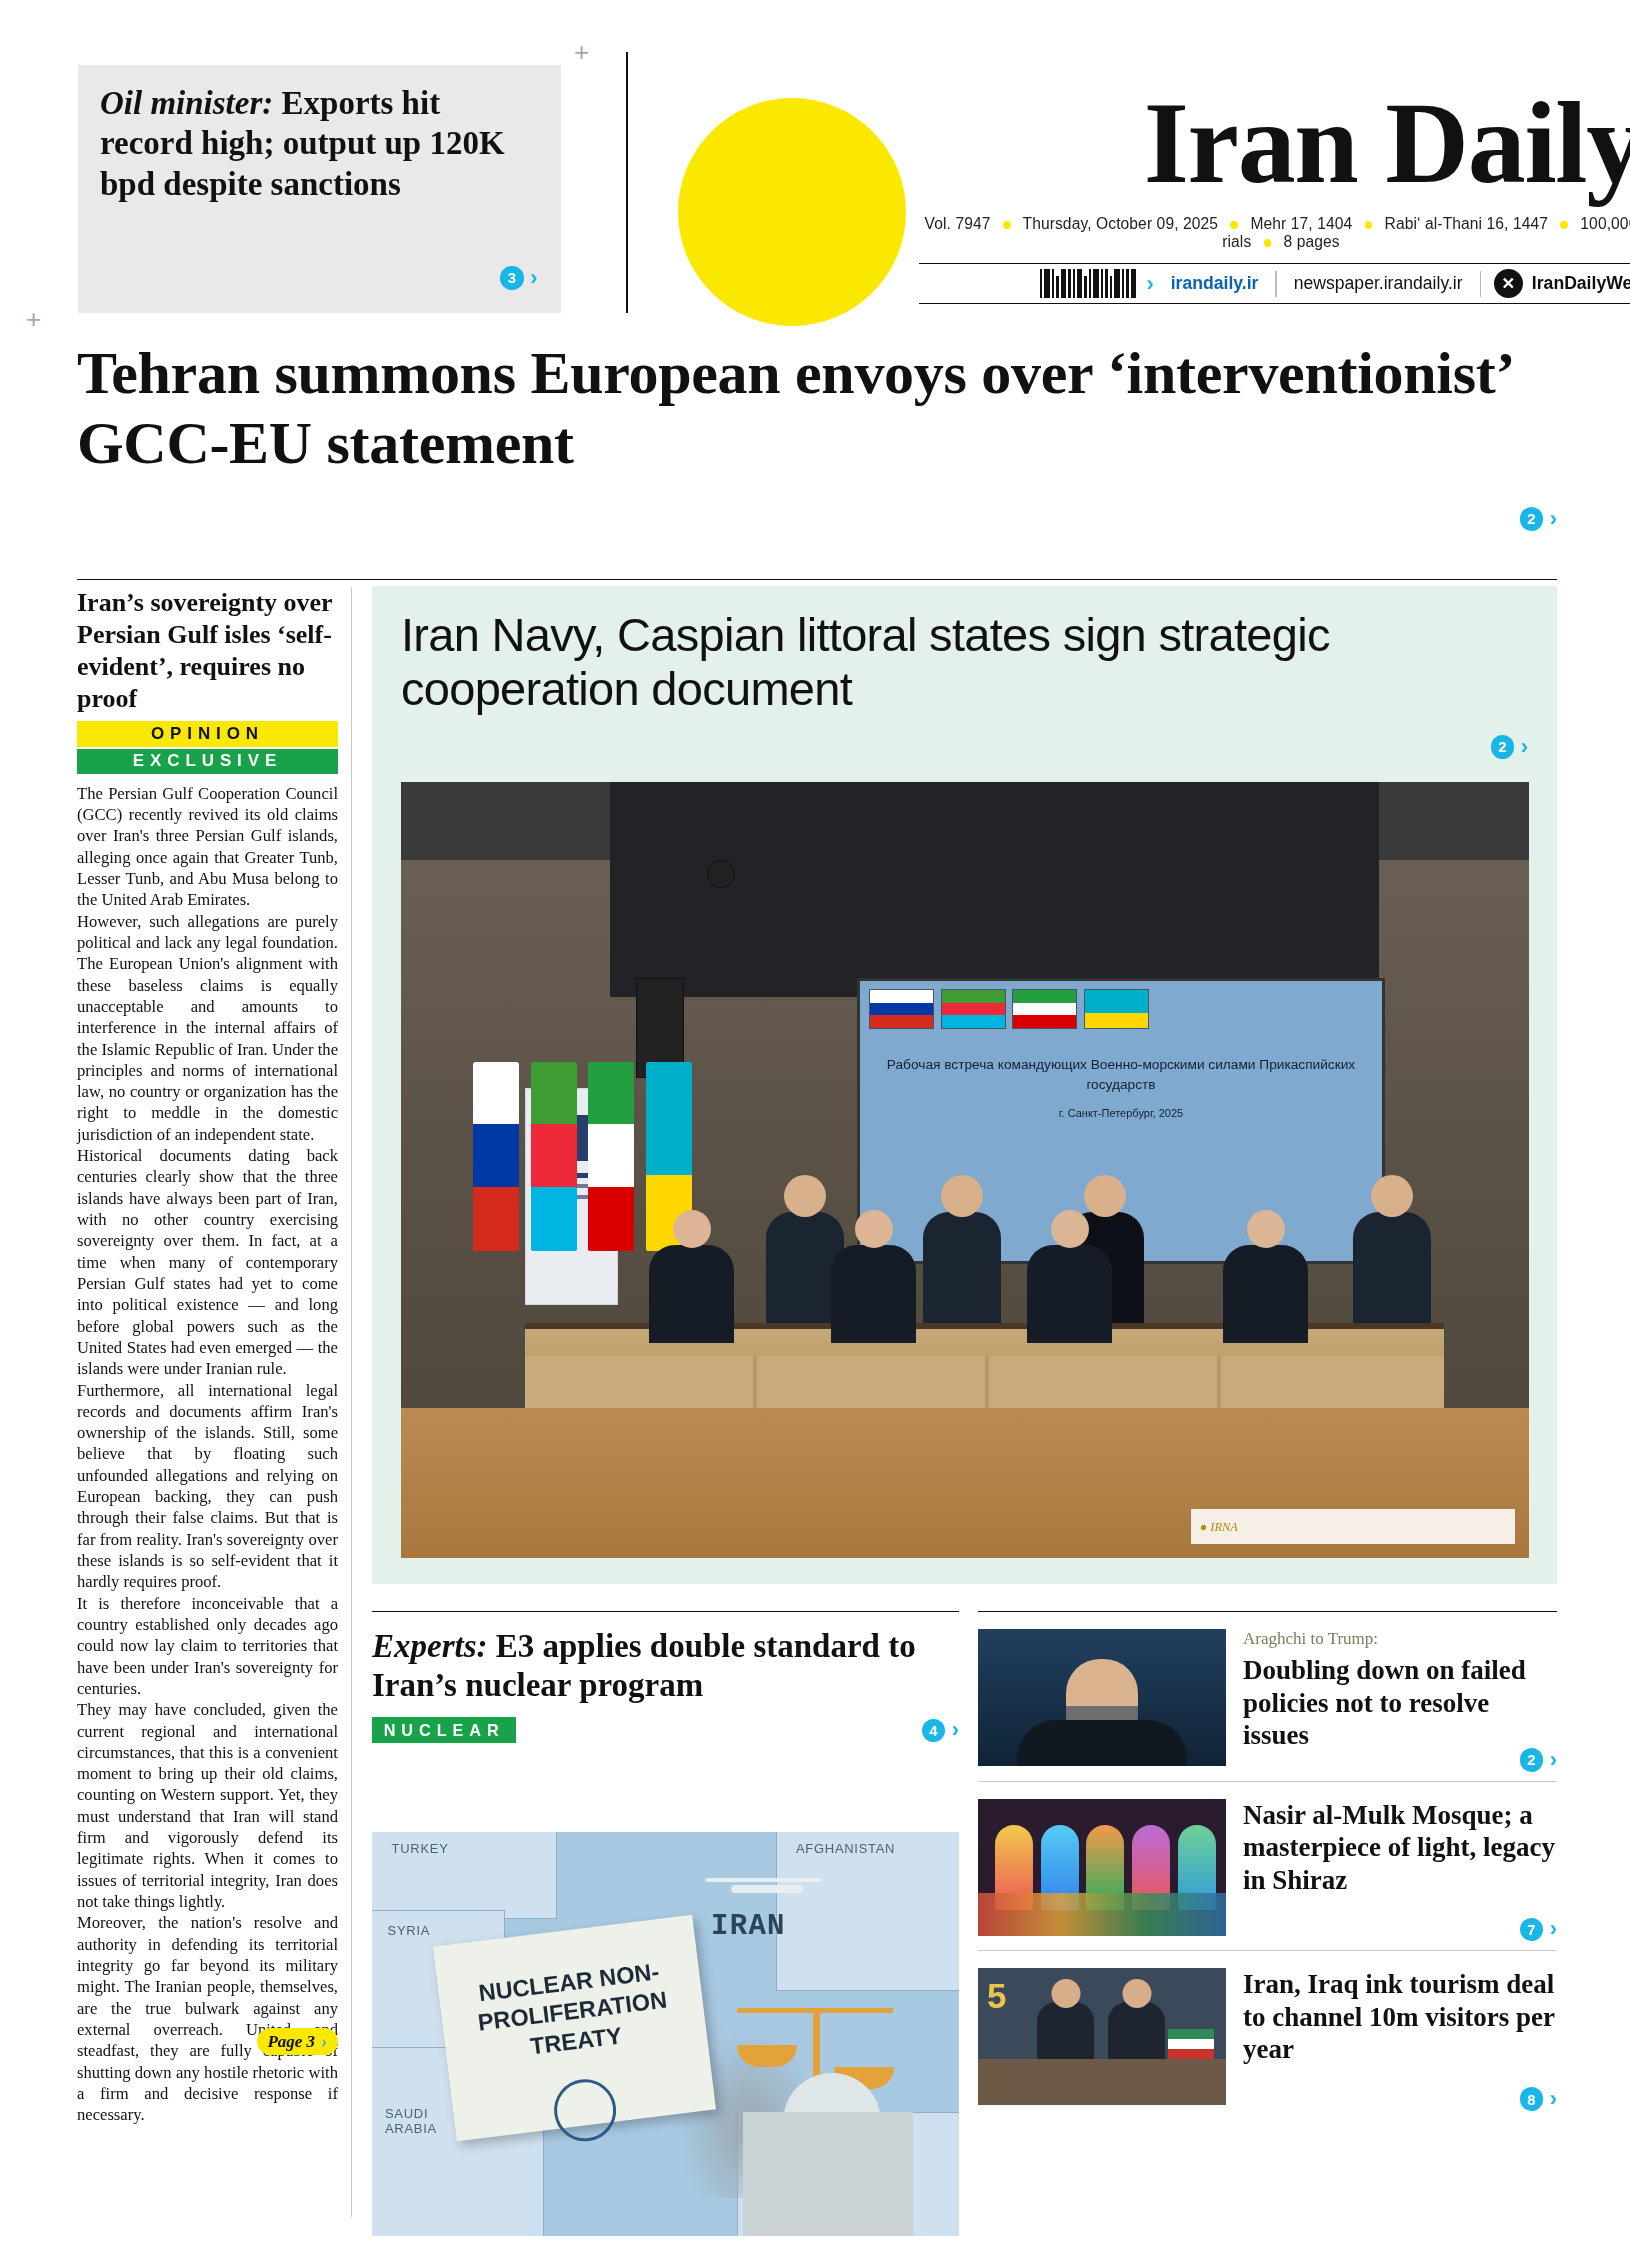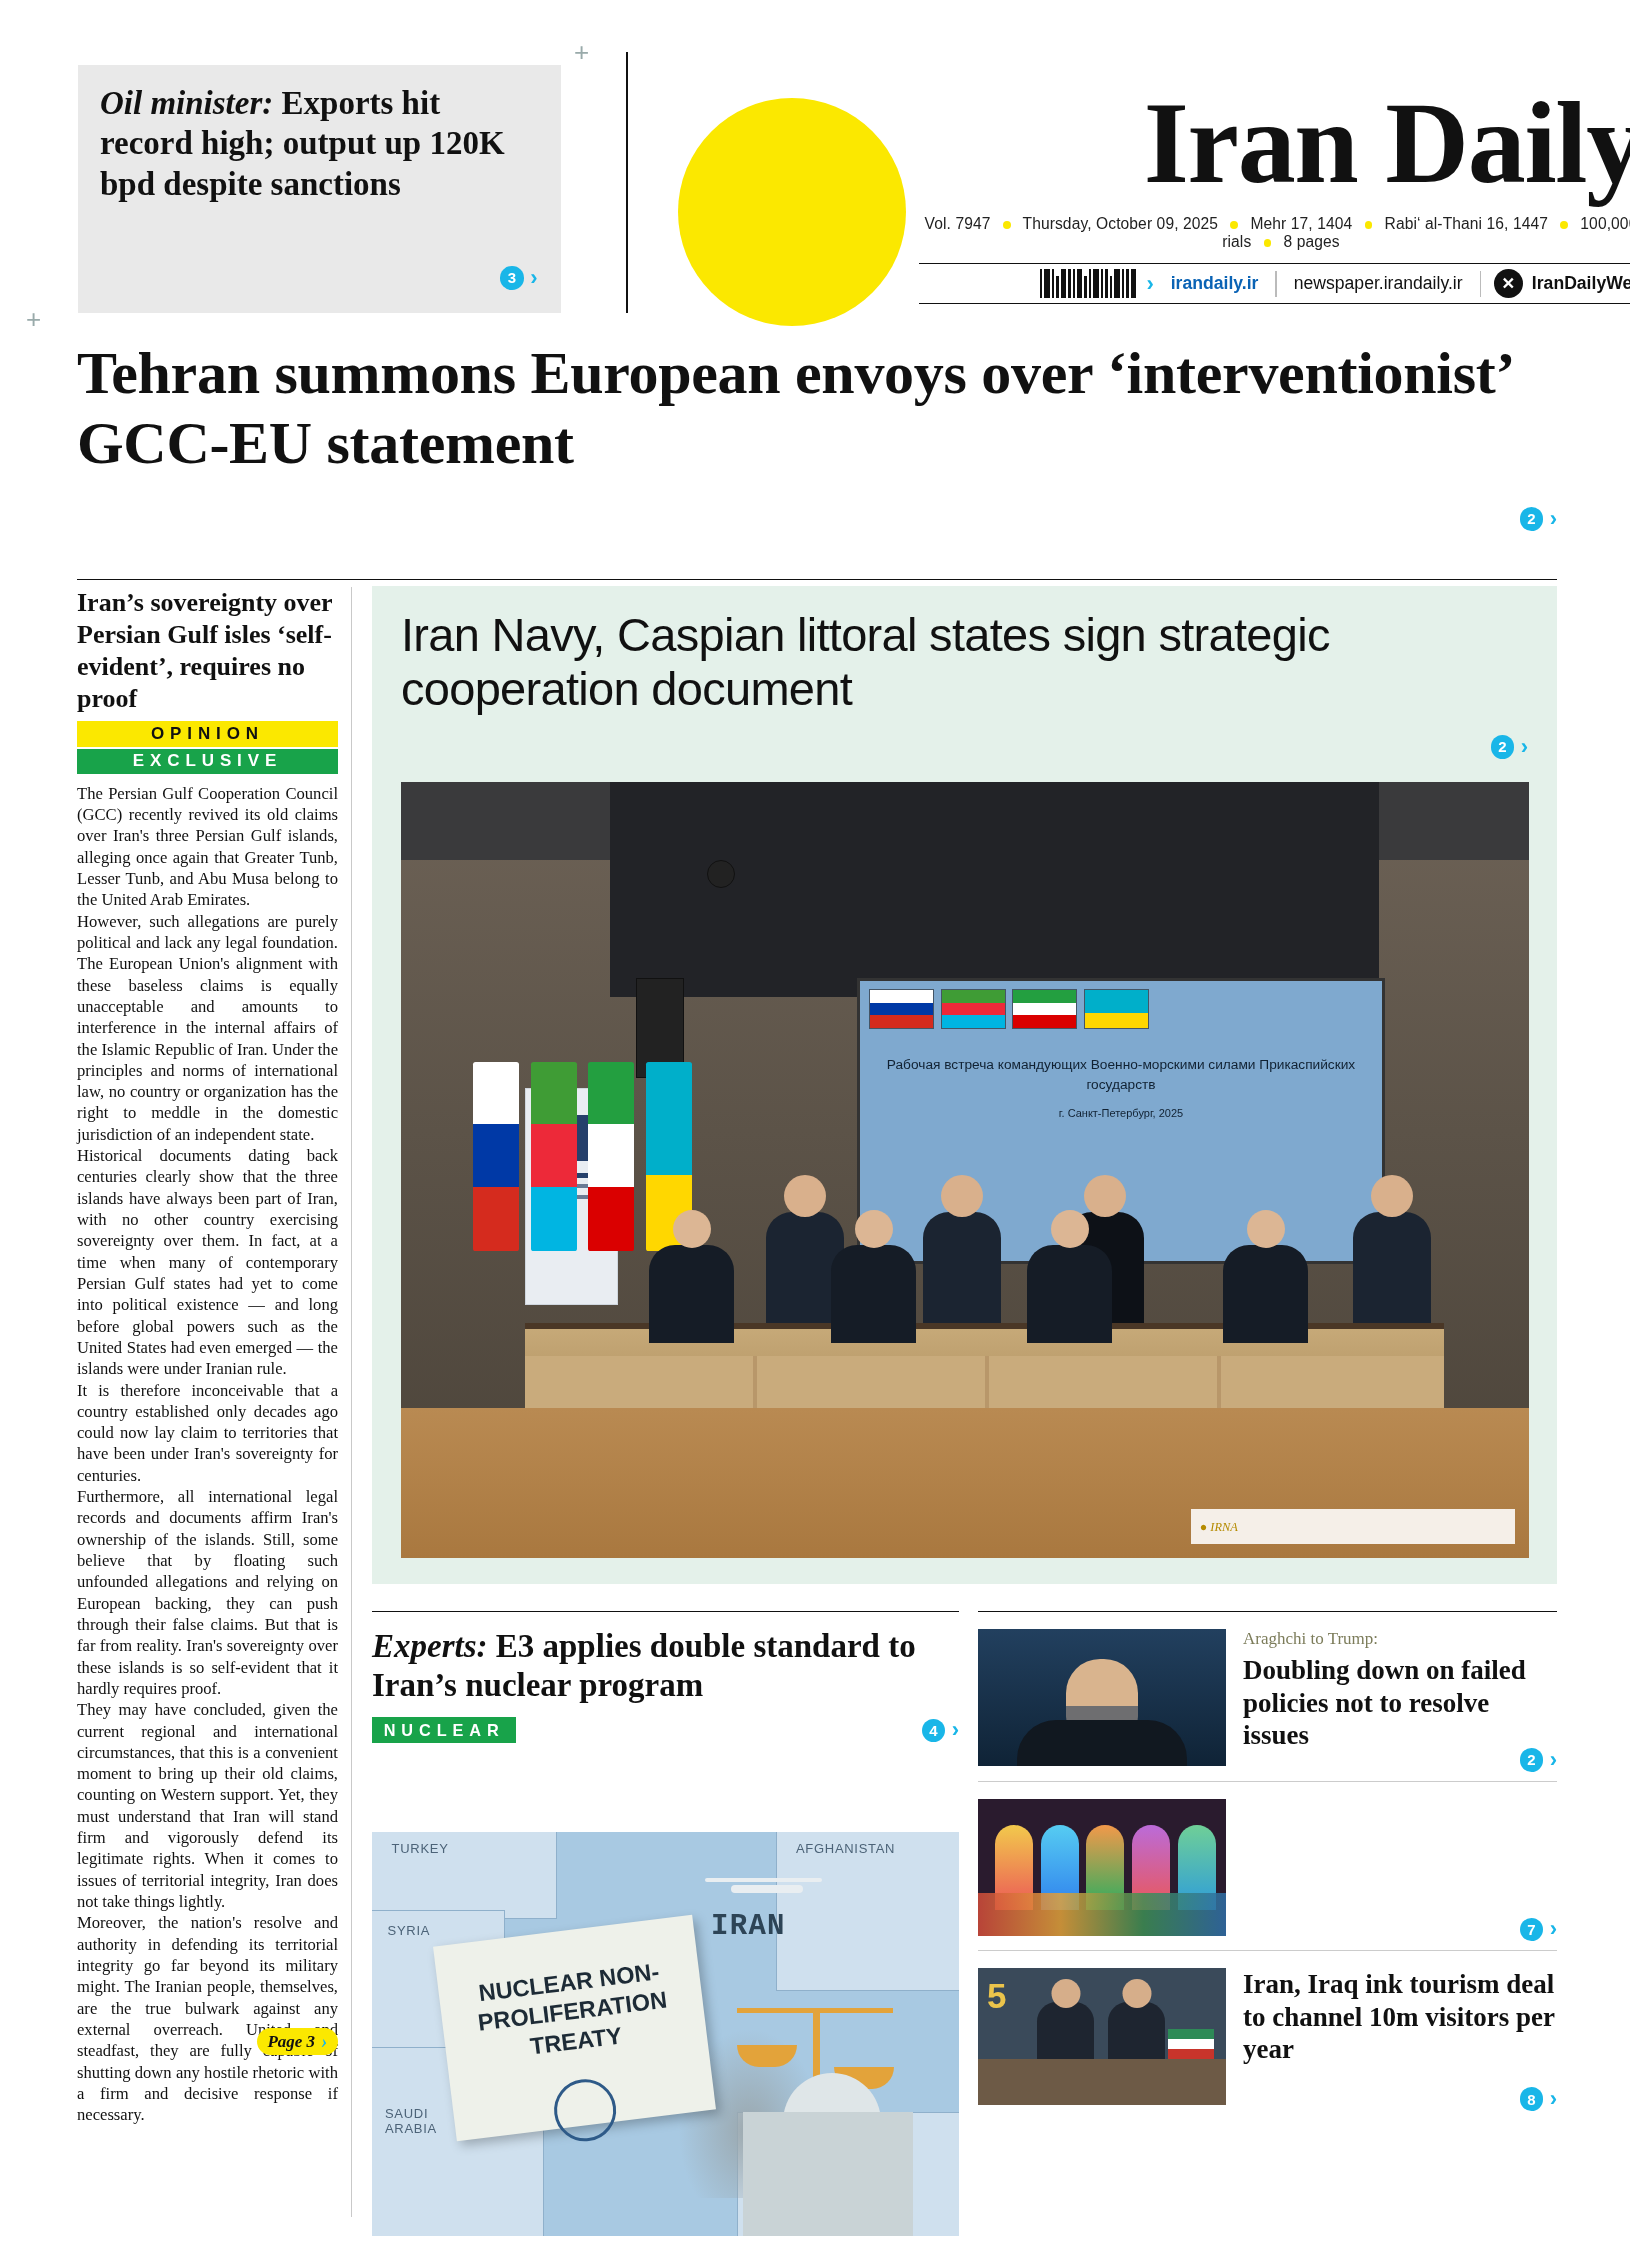--- a/index.html
+++ b/index.html
@@ -237,22 +237,22 @@
     <div class="op-tagrow">
       <div class="tag-opinion">OPINION</div>
       <div class="tag-exclusive">EXCLUSIVE</div>
     </div>
 
     <div class="op-body">
 
     <p>The Persian Gulf Cooperation Council (GCC) recently revived its old claims over Iran's three Persian Gulf islands, alleging once again that Greater Tunb, Lesser Tunb, and Abu Musa belong to the United Arab Emirates.</p>
         <p>However, such allegations are purely political and lack any legal foundation. The European Union's alignment with these baseless claims is equally unacceptable and amounts to interference in the internal affairs of the Islamic Republic of Iran. Under the principles and norms of international law, no country or organization has the right to meddle in the domestic jurisdiction of an independent state.</p>
         <p>Historical documents dating back centuries clearly show that the three islands have always been part of Iran, with no other country exercising sovereignty over them. In fact, at a time when many of contemporary Persian Gulf states had yet to come into political existence — and long before global powers such as the United States had even emerged — the islands were under Iranian rule.</p>
+        <p>Furthermore, all international legal records and documents affirm Iran's ownership of the islands. Still, some believe that by floating such unfounded allegations and relying on European backing, they can push through their false claims. But that is far from reality. Iran's sovereignty over these islands is so self-evident that it hardly requires proof.</p>
         <p>It is therefore inconceivable that a country established only decades ago could now lay claim to territories that have been under Iran's sovereignty for centuries.</p>
-        <p>Furthermore, all international legal records and documents affirm Iran's ownership of the islands. Still, some believe that by floating such unfounded allegations and relying on European backing, they can push through their false claims. But that is far from reality. Iran's sovereignty over these islands is so self-evident that it hardly requires proof.</p>
         <p>They may have concluded, given the current regional and international circumstances, that this is a convenient moment to bring up their old claims, counting on Western support. Yet, they must understand that Iran will stand firm and vigorously defend its legitimate rights. When it comes to issues of territorial integrity, Iran does not take things lightly.</p>
         <p>Moreover, the nation's resolve and authority in defending its territorial integrity go far beyond its military might. The Iranian people, themselves, are the true bulwark against any external overreach. United and steadfast, they are fully capable of shutting down any hostile rhetoric with a firm and decisive response if necessary.</p>
       </div>
 
     <div class="op-page">
       <span>Page 3</span>
       <span class="badge-arrow" style="font-size:18px;">›</span>
     </div>
   </div>
 
@@ -402,20 +402,23 @@
 
     <div class="rail-item">
       <div class="rail-thumb t2">
         <div class="g" style="left:17px;background:linear-gradient(180deg,#f2c94c,#eb5757)"></div>
         <div class="g" style="left:63px;background:linear-gradient(180deg,#56ccf2,#2f80ed)"></div>
         <div class="g" style="left:108px;background:linear-gradient(180deg,#f2994a,#27ae60)"></div>
         <div class="g" style="left:154px;background:linear-gradient(180deg,#bb6bd9,#eb5757)"></div>
         <div class="g" style="left:200px;background:linear-gradient(180deg,#6fcf97,#2d9cdb)"></div>
         <div class="floor"></div>
       </div>
+      <div class="rail-txt">
+        <h4>Nasir al-Mulk Mosque; a masterpiece of light, legacy in Shiraz</h4>
+      </div>
       <div class="rail-badge">
         <span class="badge-num">7</span>
         <span class="badge-arrow">›</span>
       </div>
     </div>
     <div class="rail-sep"></div>
 
     <div class="rail-item">
       <div class="rail-thumb t3">
         <div class="num">5</div>

